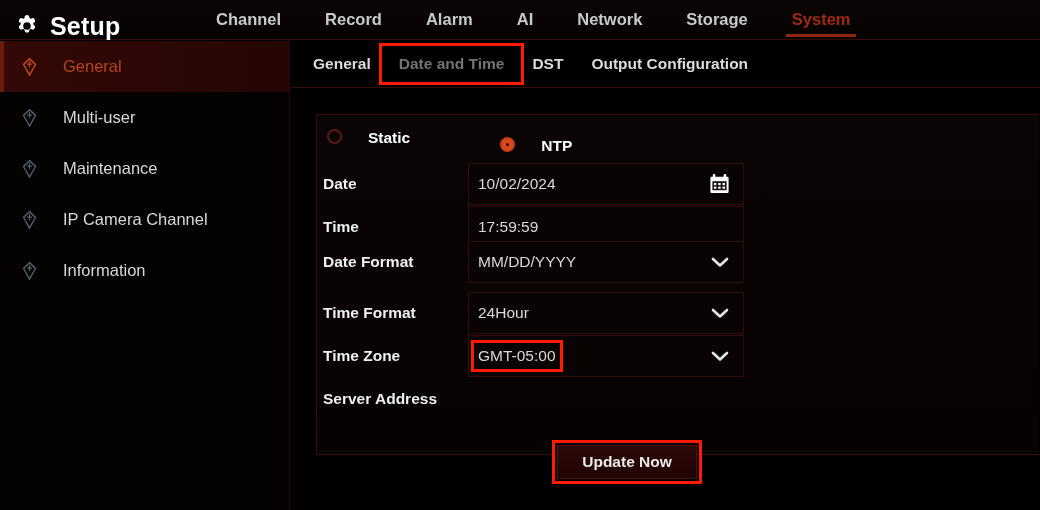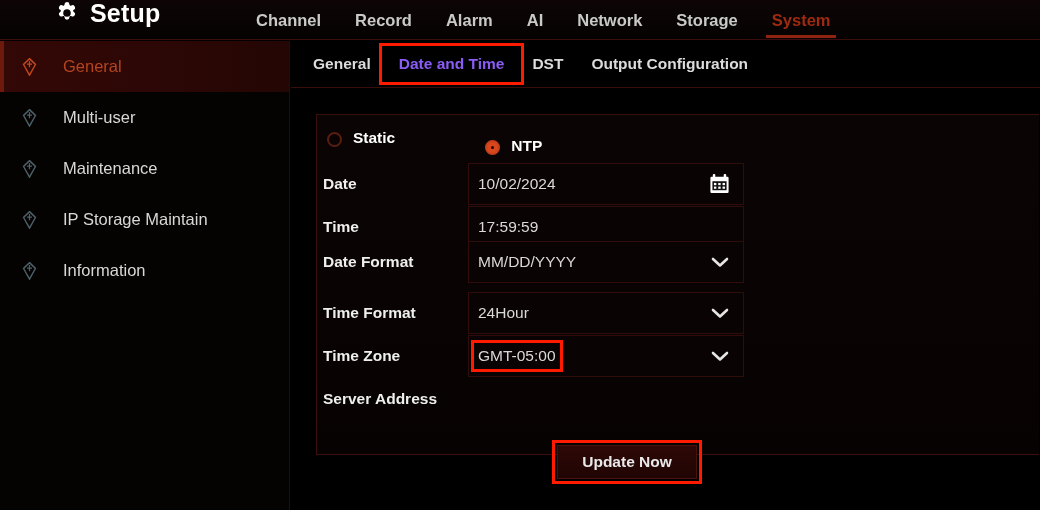--- a/index.html
+++ b/index.html
@@ -18,43 +18,42 @@
   }
 
   
   .topbar {
     position: absolute;
     left: 0; top: 0;
     width: 1040px; height: 40px;
     background: linear-gradient(180deg, #0d0505 0%, #060202 100%);
     border-bottom: 1px solid #3a0d0a;
     display: flex;
-    align-items: flex-start;
-    box-sizing: border-box;
-    padding-left: 40px;
+    align-items: flex-end;
+    box-sizing: border-box;
   }
   .brand {
     display: flex;
     align-items: center;
     gap: 10px;
     margin-left: 14px;
     width: 180px;
   }
   .gear-ico { width: 26px; height: 26px; display:block; }
   .brand-title {
     font-size: 25px;
     font-weight: bold;
     color: #ffffff;
     letter-spacing: 0.2px;
     line-height: 1;
   }
   .topnav {
     display: flex;
     align-items: center;
-    gap: 2px;
+    gap: 12px;
     margin-left: 6px;
   }
   .topnav-item {
     font-size: 16.5px;
     font-weight: bold;
     color: #c9c9c9;
     padding: 0 16px;
     line-height: 40px;
     height: 40px;
     position: relative;
@@ -126,21 +125,21 @@
     font-size: 15.5px;
     font-weight: bold;
     color: #dcdcdc;
     padding: 0 14px;
     line-height: 30px;
     position: relative;
     white-space: nowrap;
     cursor: pointer;
   }
   .subtab:first-child { margin-left: 8px; }
-  .subtab.active { color: #8b5cf6; }
+  .subtab.active { color: #737373; }
   .subtab.hl {
     outline: 3px solid #ff1a00;
     outline-offset: 3px;
   }
 
   
   .panel {
     position: absolute;
     left: 25px; top: 73px;
     width: 723px; height: 341px;
@@ -151,22 +150,22 @@
   }
   .radio-row {
     position: absolute;
     left: 0; top: 0;
     width: 100%; height: 46px;
     display: flex;
     align-items: center;
   }
   .radio-opt {
     display: flex;
-    align-items: flex-end;
-    gap: 11px;
+    align-items: flex-start;
+    gap: 26px;
     cursor: pointer;
     font-size: 15.5px;
     color: #ffffff;
     font-weight: bold;
   }
   .radio-opt.r1 { margin-left: 10px; }
   .radio-opt.r2 { margin-left: 90px; margin-top: 15px; }
   .rdot {
     width: 15px; height: 15px;
     border-radius: 50%;
@@ -316,21 +315,21 @@
       </span>
       <span class="s-label">Maintenance</span>
     </div>
     <div class="side-item">
       <span>
         <svg class="pin-ico" viewBox="0 0 16 20">
           <path d="M8 0.7 L14.6 7.2 L8 19 L1.4 7.2 Z" fill="none" stroke="#4d6168" stroke-width="1.6"></path>
           <path d="M8 3.4 L8 10.4 M5.2 6.9 L10.8 6.9" stroke="#4d6168" stroke-width="1.4"></path>
         </svg>
       </span>
-      <span class="s-label">IP Storage Maintain</span>
+      <span class="s-label">IP Camera Channel</span>
     </div>
     <div class="side-item">
       <span>
         <svg class="pin-ico" viewBox="0 0 16 20">
           <path d="M8 0.7 L14.6 7.2 L8 19 L1.4 7.2 Z" fill="none" stroke="#4d6168" stroke-width="1.6"></path>
           <path d="M8 3.4 L8 10.4 M5.2 6.9 L10.8 6.9" stroke="#4d6168" stroke-width="1.4"></path>
         </svg>
       </span>
       <span class="s-label">Information</span>
     </div>

